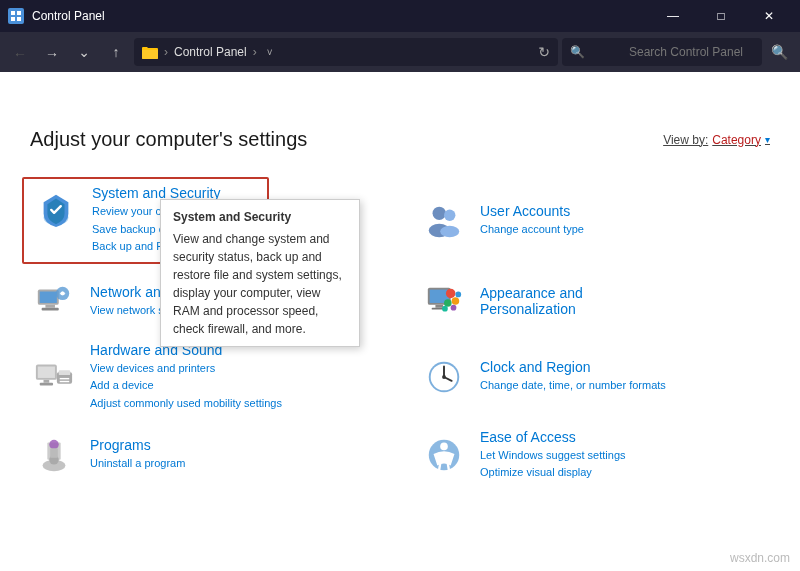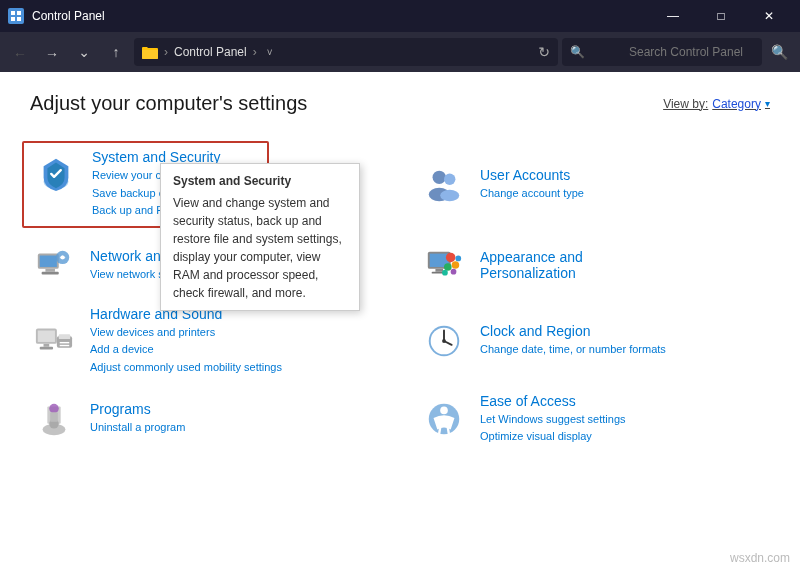--- a/index.html
+++ b/index.html
@@ -93,36 +93,37 @@
       padding: 20px 30px;
       height: calc(571px - 72px);
       position: relative;
     }
 
     .page-header {
       display: flex;
       justify-content: space-between;
       align-items: center;
       margin-bottom: 20px;
+      margin-top: 36px;
     }
     .page-title {
       font-size: 20px;
       font-weight: 300;
       color: #1a1a1a;
     }
     .view-by {
       font-size: 12px;
       color: #444;
       display: flex;
       align-items: center;
       gap: 4px;
       text-decoration: underline;
     }
     .view-by-label { color: #444; }
-    .view-by-value { color: #1d4ed8; cursor: pointer; }
+    .view-by-value { color: #b91c1c; cursor: pointer; }
     .view-by-arrow { color: #0078d4; font-size: 10px; cursor: pointer; }
 
     
     .categories-grid {
       display: grid;
       grid-template-columns: 1fr 1fr;
       gap: 0;
       column-gap: 40px;
     }
 

